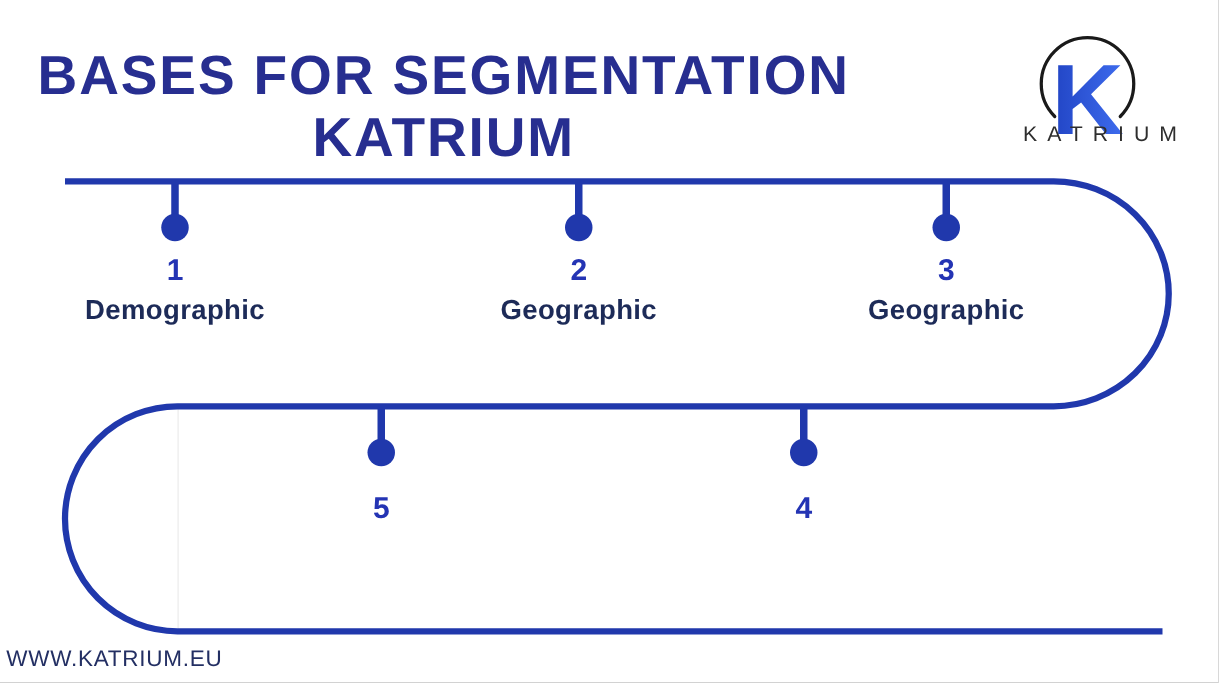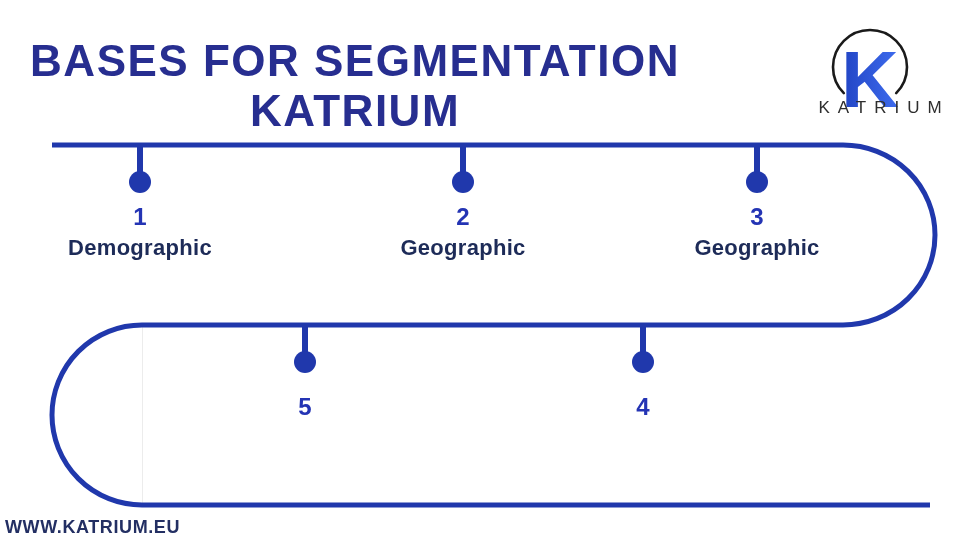--- a/index.html
+++ b/index.html
@@ -55,21 +55,21 @@
   .item.row2 .num{top:68px;}
   .item.row2 .label{top:100px;}
   .item.i1{left:20px;top:145px;}
   .item.i2{left:343px;top:145px;}
   .item.i3{left:637px;top:145px;}
   .item.i5{left:185px;top:325px;}
   .item.i4{left:523px;top:325px;}
   
   .footer{
     position:absolute;left:5px;top:517px;
-    color:var(--footer);font-size:18px;font-weight:700;letter-spacing:0.6px;
+    color:var(--footer);font-size:18px;font-weight:400;letter-spacing:0.6px;
   }
 </style>
 </head>
 <body>
 
 <div class="canvas">
 
   <div class="title">
     <div>BASES FOR SEGMENTATION</div>
     <div>KATRIUM</div>

